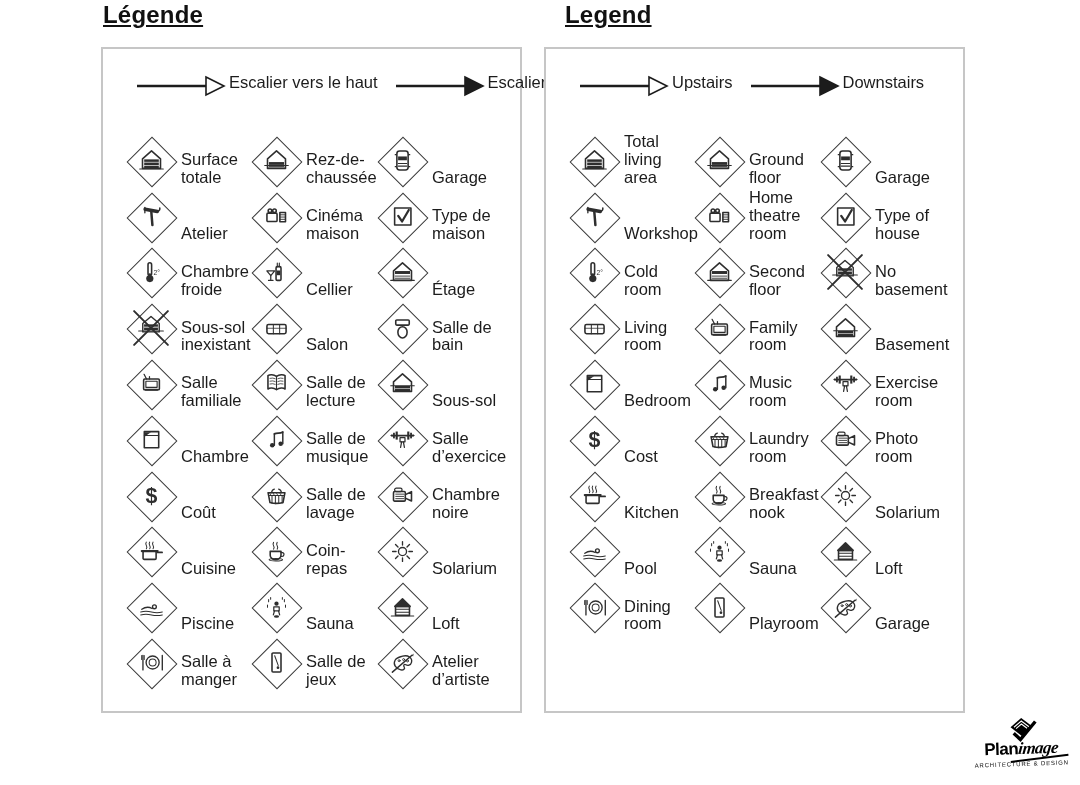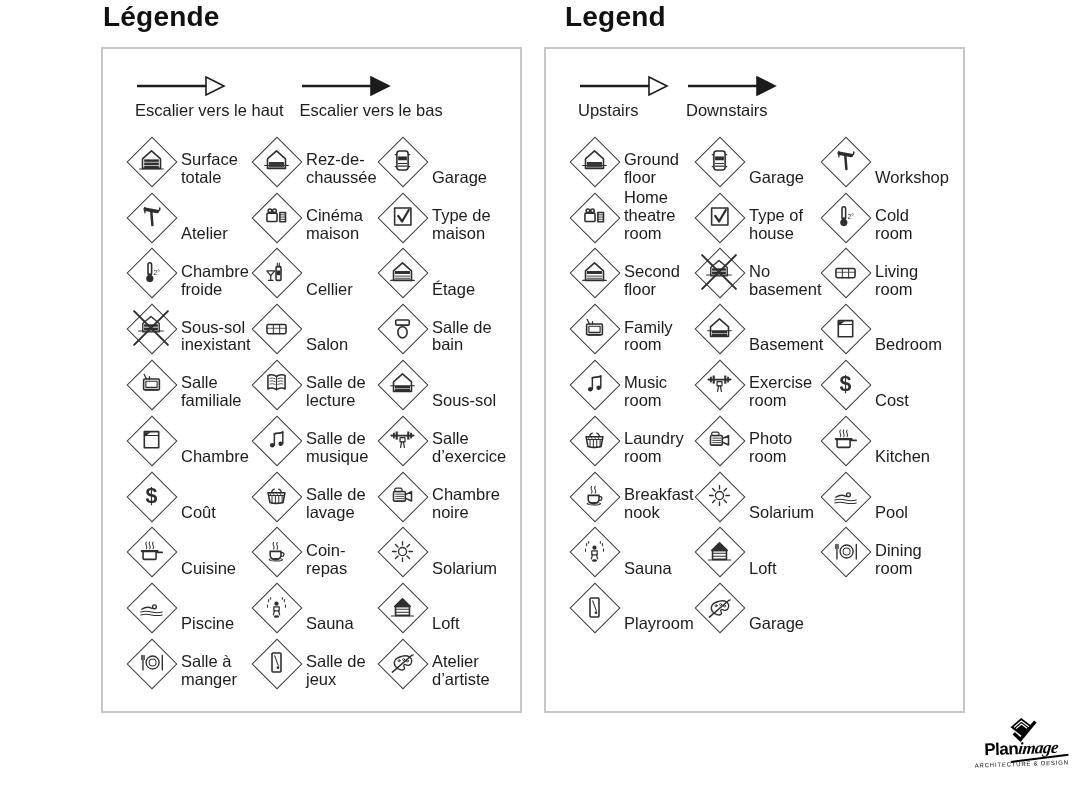--- a/index.html
+++ b/index.html
@@ -1,22 +1,22 @@
 <!DOCTYPE html>
 <html><head>
 <meta charset="utf-8">
 <style>
   html,body{margin:0;padding:0;background:#fff;}
   .stage{position:relative;width:1080px;height:785px;background:#ffffff;overflow:hidden;
          font-family:"Liberation Sans",sans-serif;color:#1c1c1c;}
-  .panel-title{position:absolute;top:2px;font-size:28px;font-weight:700;letter-spacing:.2px;
-               color:#111;line-height:1.1;margin:0;}
+  .panel-title{position:absolute;top:2px;font-size:24px;font-weight:700;letter-spacing:.2px;
+               color:#111;line-height:1.1;margin:0;text-decoration:underline;}
   .panel-box{position:absolute;top:47px;width:417px;height:662px;border:2px solid #c6c6c6;background:#fff;}
   .arrows{position:absolute;top:24px;left:32px;display:flex;gap:16px;align-items:flex-start;}
-  .arrow-item{display:flex;flex-direction:column;gap:2px;}
+  .arrow-item{display:flex;flex-direction:row;gap:2px;}
   .arrow-item svg{display:block;}
   .arrow-label{font-size:16.5px;color:#1c1c1c;white-space:nowrap;}
   .legend-grid{position:absolute;top:82px;left:22px;right:10px;display:grid;
                grid-template-columns:125px 126px 1fr;grid-auto-rows:55.8px;}
   .cell{display:flex;align-items:flex-end;gap:4px;}
   .dwrap{position:relative;width:52px;height:52px;flex:0 0 52px;color:#2e2e2e;}
   .diamond{position:absolute;left:50%;top:50%;width:34px;height:34px;margin:-17px 0 0 -17px;
            transform:rotate(45deg);border:1.5px solid #3a3a3a;background:#fff;}
   .glyph{position:absolute;left:50%;top:50%;width:27px;height:27px;margin:-13.5px 0 0 -13.5px;
          fill:none;stroke:#2e2e2e;stroke-width:1.4;stroke-linecap:round;stroke-linejoin:round;}
@@ -453,20 +453,35 @@
           </svg>
           <div class="arrow-label">Downstairs</div>
         </div>
       </div>
     <div class="legend-grid">
         <div class="cell">
           <div class="dwrap">
             <div class="diamond"></div>
             <svg class="glyph" viewBox="0 0 24 24">
               <path d="M4 10.5 12 3.5 20 10.5 V19 H4 Z"></path>
+              <rect x="5.5" y="11" width="13" height="2.2" fill="currentColor" stroke="none"></rect>
+              <rect x="5.5" y="13.8" width="13" height="2.2" fill="currentColor" stroke="none"></rect>
+              <rect x="5.5" y="16.6" width="13" height="2.2" fill="currentColor" stroke="none"></rect>
+              <path d="M1.5 19.6 H22.5" stroke-width="0.9"></path>
+            </svg>
+          </div>
+          <div class="cell-label">Total
+living
+area</div>
+        </div>
+        <div class="cell">
+          <div class="dwrap">
+            <div class="diamond"></div>
+            <svg class="glyph" viewBox="0 0 24 24">
+              <path d="M4 10.5 12 3.5 20 10.5 V19 H4 Z"></path>
               <rect x="5.3" y="13.4" width="13.4" height="2.5" fill="currentColor" stroke="none"></rect>
               <path d="M5.5 17.4 H18.5 M5.5 18.9 H18.5" stroke-width="0.8"></path>
               <path d="M1.5 16.4 H22.5" stroke-width="0.9"></path>
             </svg>
           </div>
           <div class="cell-label">Ground
 floor</div>
         </div>
         <div class="cell">
           <div class="dwrap">

